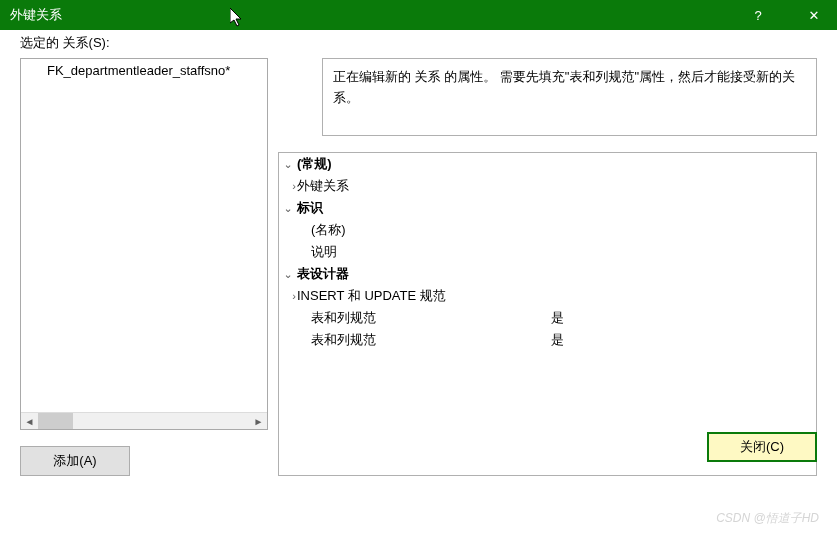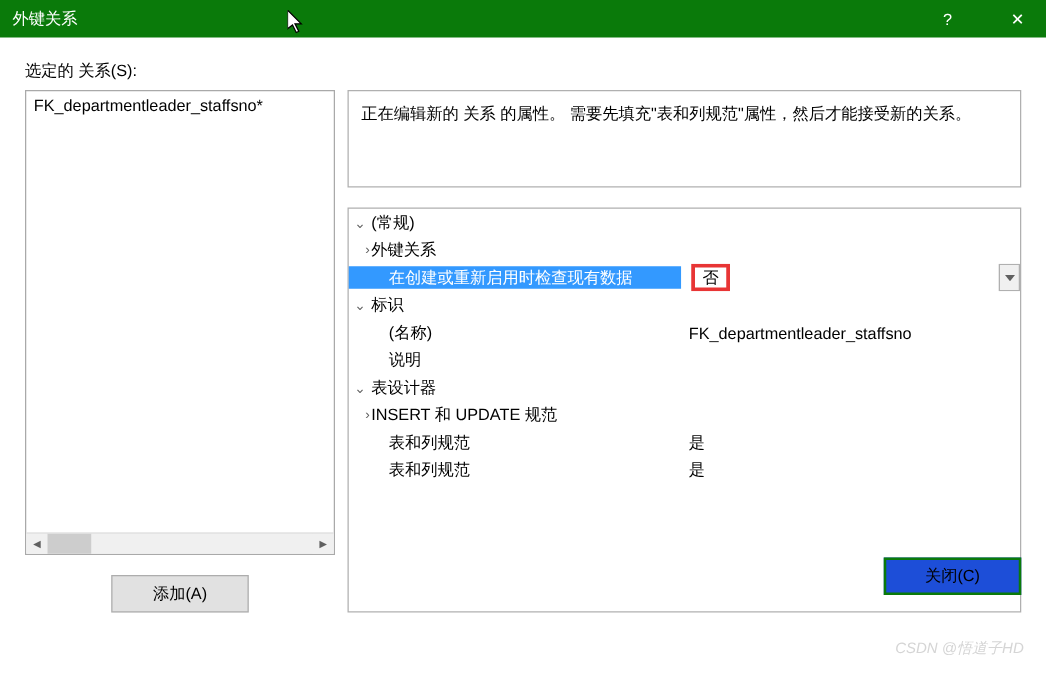--- a/index.html
+++ b/index.html
@@ -1,48 +1,48 @@
 <!DOCTYPE html>
 <html><head>
   <meta charset="utf-8">
   <style>
     * { box-sizing: border-box; margin: 0; padding: 0; font-family: "Microsoft YaHei", "Segoe UI", sans-serif; font-size: 13px; }
     body { background: #fff; width: 837px; height: 543px; overflow: hidden; position: relative; }
     .titlebar { background: #0a7a0a; color: #fff; height: 30px; display: flex; align-items: center; padding-left: 10px; gap: 10px; }
     .titlebar .title { flex: 1; }
     .tb-btn { width: 46px; height: 30px; display: flex; align-items: center; justify-content: center; cursor: pointer; }
-    .content { padding: 18px 20px 0 20px; position: relative; }
+    .content { padding: 4px 20px 0 20px; position: relative; }
     .label-selected { margin-bottom: 6px; }
     .layout { display: flex; gap: 10px; }
     .left { width: 248px; display: flex; flex-direction: column; }
     .listbox { border: 1px solid #a9a9a9; height: 372px; background: #fff; overflow: hidden; position: relative; }
-    .list-inner { padding: 2px 0; white-space: nowrap; overflow: hidden; }
+    .list-inner { padding: 2px 0; white-space: nowrap; overflow: hidden; margin-left: 20px; }
     .list-item { padding: 2px 6px; cursor: default; white-space: nowrap; }
     .scroll-h { position: absolute; bottom: 0; left: 0; right: 0; height: 17px; background: #f0f0f0; border-top: 1px solid #dcdcdc; display: flex; }
     .sb-btn { width: 17px; height: 17px; background: #f0f0f0; display: flex; align-items: center; justify-content: center; color: #606060; font-size: 10px; }
     .sb-track { flex: 1; background: #f0f0f0; position: relative; }
     .sb-thumb { position: absolute; left: 0; width: 35px; height: 17px; background: #cdcdcd; }
-    .btn-row { display: flex; gap: 16px; margin-top: 16px; justify-content: center; }
+    .btn-row { display: flex; gap: 16px; margin-top: 16px; }
     .btn { width: 110px; height: 30px; border: 1px solid #adadad; background: #e1e1e1; display: flex; align-items: center; justify-content: center; cursor: pointer; }
     .right { flex: 1; display: flex; flex-direction: column; gap: 16px; }
-    .desc-box { border: 1px solid #b0b0b0; padding: 8px 10px; height: 78px; line-height: 1.6; }
+    .desc-box { border: 1px solid #b0b0b0; padding: 8px 10px; height: 78px; line-height: 1.6; margin-left: 44px; }
     .prop-grid { border: 1px solid #b0b0b0; flex: 1; }
     .prop-row { display: flex; align-items: center; height: 22px; }
     .expander { width: 18px; text-align: center; color: #606060; font-size: 11px; cursor: pointer; user-select: none; }
     .expander.sp { padding-left: 12px; }
-    .cat { font-weight: normal; }
+    .cat { font-weight: bold; }
     .prop-name { padding-left: 18px; flex: 0 0 266px; white-space: nowrap; overflow: hidden; }
     .prop-name.deep { padding-left: 32px; }
     .prop-val { flex: 1; padding-left: 6px; white-space: nowrap; overflow: hidden; text-overflow: ellipsis; }
     .row-selected .prop-name { background: #3399ff; color: #fff; }
     .row-selected .prop-val { background: #fff; position: relative; }
     .highlight-box { display: inline-block; border: 3px solid #e83535; padding: 0 6px; margin-left: 2px; line-height: 16px; }
     .dropdown-btn { position: absolute; right: 0; top: 0; width: 17px; height: 22px; border: 1px solid #b0b0b0; background: #f0f0f0; display: flex; align-items: center; justify-content: center; }
     .close-row { position: absolute; right: 20px; bottom: 14px; }
-    .close-btn { width: 110px; height: 30px; border: 2px solid #0a7a0a; background: #1d4ed8; display: flex; align-items: center; justify-content: center; cursor: pointer; }
+    .close-btn { width: 110px; height: 30px; border: 2px solid #0a7a0a; background: #fef9c3; display: flex; align-items: center; justify-content: center; cursor: pointer; }
     .watermark { position: absolute; right: 18px; bottom: 16px; color: #d5d5d5; font-size: 12px; font-style: italic; pointer-events: none; }
     .cursor { position: absolute; left: 230px; top: 8px; pointer-events: none; }
   </style>
 </head>
 <body>
 
 <div class="titlebar">
   <span class="title">外键关系</span>
   <div class="tb-btn">
       <span>?</span>
@@ -82,38 +82,26 @@
       <div class="desc-box">正在编辑新的 关系 的属性。    需要先填充"表和列规范"属性，然后才能接受新的关系。</div>
       <div class="prop-grid">
         <div class="prop-row">
           <span class="expander">⌄</span>
           <span class="cat">(常规)</span>
         </div>
         <div class="prop-row">
           <span class="expander sp">›</span>
           <span>外键关系</span>
         </div>
-        <div class="prop-row row-selected">
-          <div class="prop-name deep">在创建或重新启用时检查现有数据</div>
-          <div class="prop-val">
-            <span class="highlight-box">否</span>
-            <span class="dropdown-btn">
-                <svg width="8" height="5">
-                  <path d="M0 0 L8 0 L4 5 Z" fill="#606060"></path>
-                </svg>
-              </span>
-          </div>
-        </div>
         <div class="prop-row">
           <span class="expander">⌄</span>
           <span class="cat">标识</span>
         </div>
         <div class="prop-row">
           <div class="prop-name deep">(名称)</div>
-          <div class="prop-val">FK_departmentleader_staffsno</div>
         </div>
         <div class="prop-row">
           <div class="prop-name deep">说明</div>
           <div class="prop-val"></div>
         </div>
         <div class="prop-row">
           <span class="expander">⌄</span>
           <span class="cat">表设计器</span>
         </div>
         <div class="prop-row">

